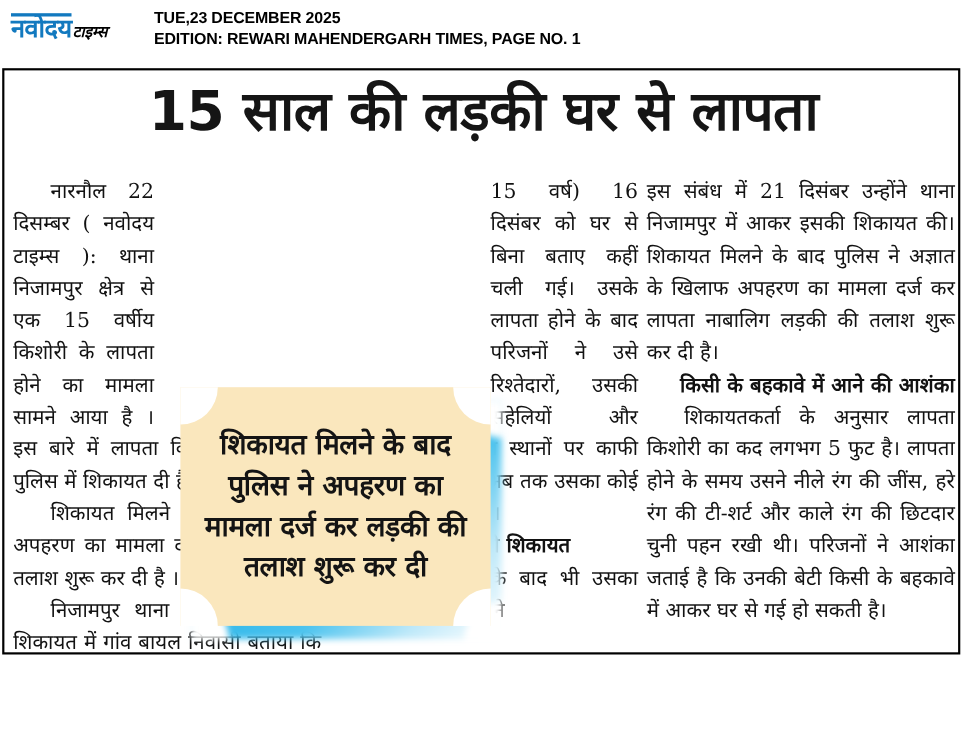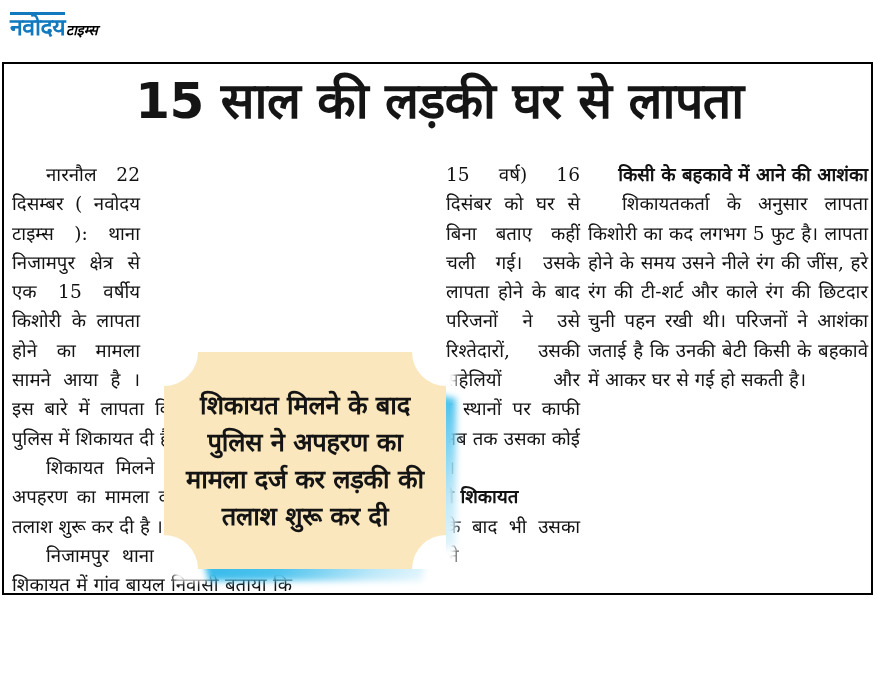--- a/index.html
+++ b/index.html
@@ -112,21 +112,21 @@
   }
   #col-1 { left: 8px; }
   #col-2 { left: 296px; }
   #col-3 { left: 584px; }
 
   .col p { margin: 0; }
   .col p.indent { text-indent: 34px; }
   .sub-head {
     font-weight: 700;
     text-indent: 30px;
-    text-align: right;
+    text-align: center;
   }
   .sub-head-c {
     font-weight: 700;
     text-align: center;
     text-indent: 0;
   }
   .wrapgap-left {
     float: right;
     width: 152px;
     height: 218px;
@@ -197,20 +197,24 @@
   }
 </style>
 </head>
 <body>
 
 <div id="masthead">
   <div id="logo-wrap">
     <span id="logo-main">नवोदय</span>
     <span id="logo-sub">टाइम्स</span>
   </div>
+  <div id="edition-block">
+    <div>TUE,23 DECEMBER 2025</div>
+    <div>EDITION: REWARI MAHENDERGARH TIMES, PAGE NO. 1</div>
+  </div>
 </div>
 
 <div id="article-frame">
 
   <div id="headline">15 साल की लड़की घर से लापता</div>
 
   <div id="columns">
 
     <div class="col" id="col-1">
       <div class="wrapgap-left"></div>
@@ -220,20 +224,21 @@
     </div>
 
     <div class="col" id="col-2">
       <div class="wrapgap-right"></div>
       <p>15 वर्ष) 16 दिसंबर को घर से बिना बताए कहीं चली गई। उसके लापता होने के बाद परिजनों ने उसे रिश्तेदारों, उसकी सहेलियों और आसपास के संभावित स्थानों पर काफी तलाश किया, लेकिन अब तक उसका कोई सुराग नहीं लग पाया है।</p>
       <p class="sub-head-c">रविवार को दी शिकायत</p>
       <p class="indent">काफी तलाशने के बाद भी उसका पता नहीं लगा तो उन्होंने</p>
     </div>
 
     <div class="col" id="col-3">
+      <p>इस संबंध में 21 दिसंबर उन्होंने थाना निजामपुर में आकर इसकी शिकायत की। शिकायत मिलने के बाद पुलिस ने अज्ञात के खिलाफ अपहरण का मामला दर्ज कर लापता नाबालिग लड़की की तलाश शुरू कर दी है।</p>
       <p class="sub-head">किसी के बहकावे में आने की आशंका</p>
       <p class="indent">शिकायतकर्ता के अनुसार लापता किशोरी का कद लगभग 5 फुट है। लापता होने के समय उसने नीले रंग की जींस, हरे रंग की टी-शर्ट और काले रंग की छिटदार चुनी पहन रखी थी। परिजनों ने आशंका जताई है कि उनकी बेटी किसी के बहकावे में आकर घर से गई हो सकती है।</p>
     </div>
   </div>
 
   <div id="shadow-wrap">
     <span class="notch tl"></span>
     <span class="notch tr"></span>
     <span class="notch bl"></span>
     <span class="notch br"></span>

